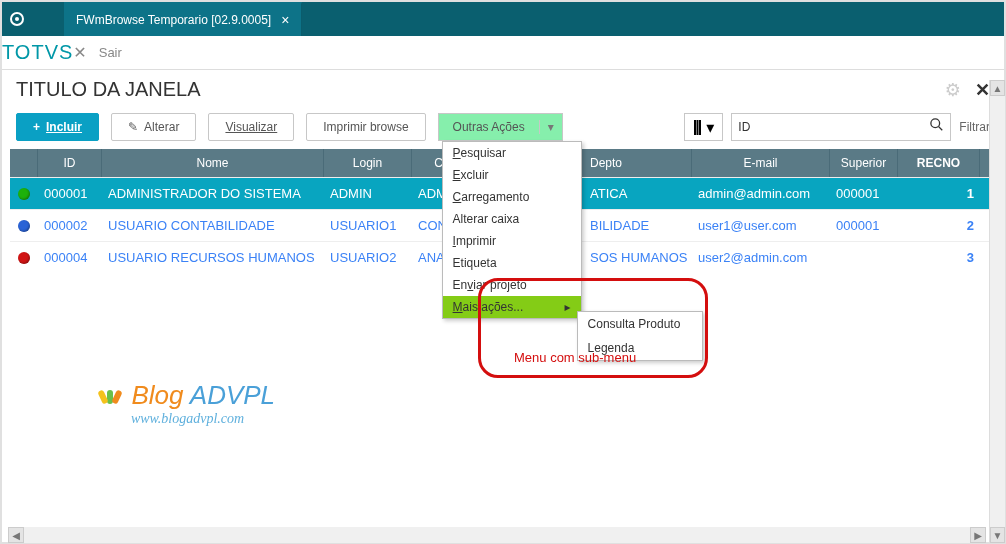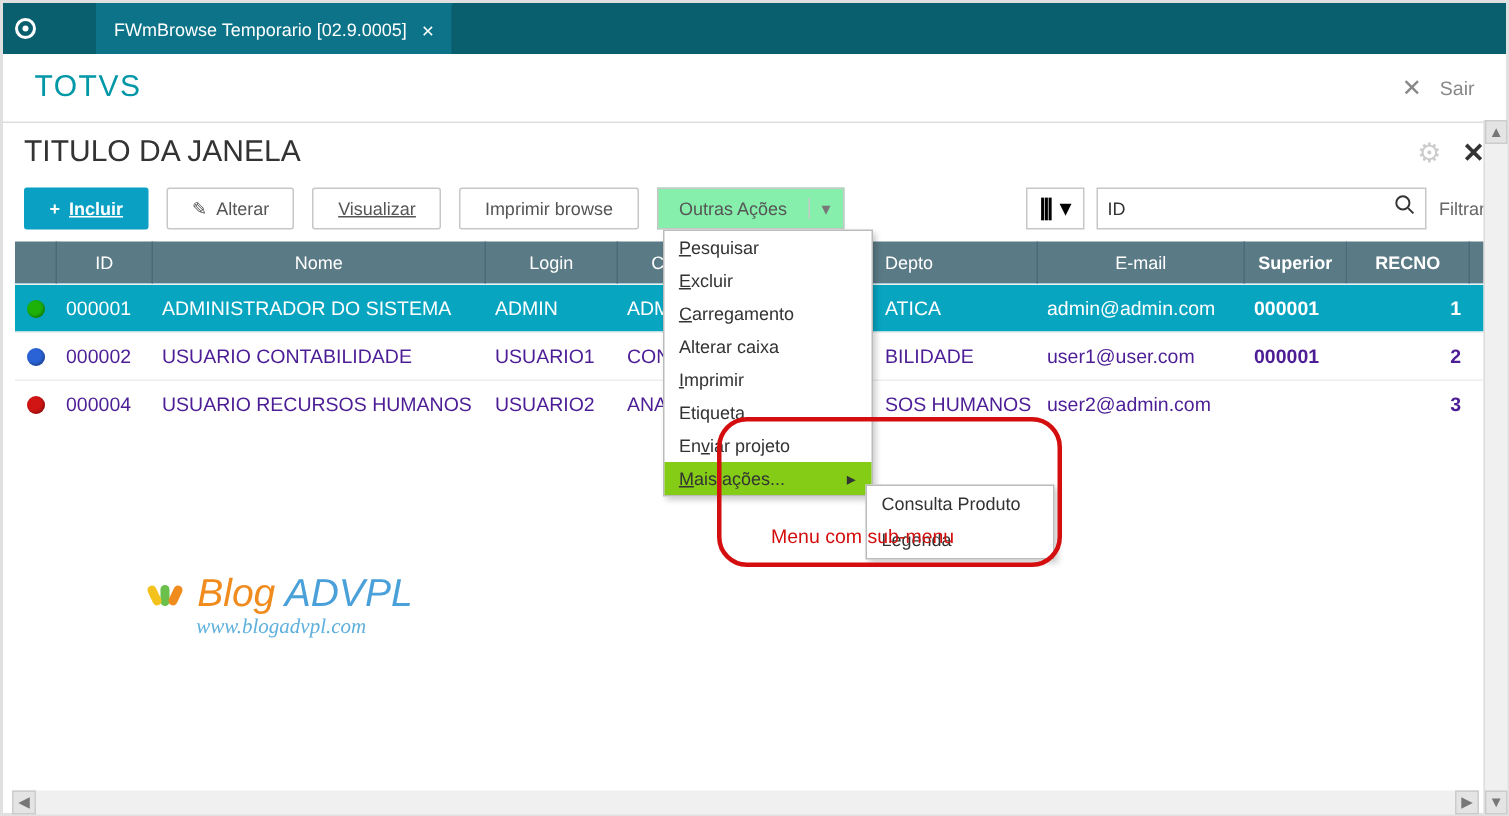--- a/index.html
+++ b/index.html
@@ -2,21 +2,21 @@
 <html><head>
 <meta charset="utf-8">
 <style>
   * { box-sizing: border-box; margin: 0; padding: 0; font-family: Arial, sans-serif; }
   body { background: #fff; width: 1006px; height: 544px; overflow: hidden; border: 2px solid #e0e0e0; }
   .titlebar { background: #0a5f6f; height: 34px; display: flex; align-items: center; color: #fff; font-size: 12px; }
   .app-icon { width: 30px; display: flex; align-items: center; justify-content: center; }
   .tab { background: #0d7388; height: 34px; display: flex; align-items: center; padding: 0 12px; border-top: 2px solid #0d7388; border-right: 1px solid rgba(0,0,0,0.2); position: relative; }
   .tab.active { background:#0d7388;margin-left:32px; }
   .tab-close { margin-left: 10px; font-size: 14px; cursor: pointer; }
-  .brandbar { height: 46px; background: #fff; display: flex; align-items: center; padding: 0 21px; border-bottom: 1px solid #ddd; justify-content: space-between; }
+  .brandbar { height: 34px; background: #fff; display: flex; align-items: center; padding: 0 0; border-bottom: 1px solid #ddd; justify-content: flex-start; }
   .brand { font-family: Arial; font-size: 20px; letter-spacing: 1px; color: #0097a7; }
   .brandbar-right { display:flex; align-items:center; gap:12px; color:#888; font-size:13px;}
   .window-header { display:flex; align-items:center; justify-content:space-between; padding: 8px 14px; }
   .window-title { font-size: 20px; color:#333; }
   .window-icons { display:flex; align-items:center; gap:14px; color:#777; font-size:18px;}
   .toolbar { display:flex; align-items:center; gap:12px; padding: 4px 14px 8px 14px; }
   .btn { background:#fff; border:1px solid #c7c7c7; border-radius:2px; height:28px; padding:0 16px; font-size:12px; color:#555; cursor:pointer; display:inline-flex; align-items:center; gap:6px;}
   .btn-primary { background:#0aa0c4; border-color:#0aa0c4; color:#fff; font-weight:bold;}
   .dropdown-wrap { position: relative; display:inline-block; }
   .dropdownbtn { background:#86efac; border:1px solid #c7c7c7; height:28px; padding:0 8px 0 14px; font-size:12px; color:#555; display:inline-flex; align-items:center; gap:14px; cursor:pointer;}
@@ -24,24 +24,24 @@
   .search-group { display:flex; align-items:center; margin-left:auto; gap:8px;}
   .view-btn { border:1px solid #c7c7c7; height:28px; padding:0 8px; display:inline-flex; align-items:center; gap:6px; cursor:pointer;}
   .search-box { border:1px solid #c7c7c7; height:28px; width:220px; display:flex; align-items:center; padding:0 6px; }
   .search-box input { border:none; outline:none; flex:1; font-size:12px; color:#333; background:transparent;}
   .search-icon { color:#555; cursor:pointer; }
   .filter-label { font-size:12px; color:#666; cursor:pointer;}
   .grid { margin: 0 8px; position: relative; }
   .grid-header { background:#5a7a86; color:#fff; font-size:12px; display:flex; height:28px; }
   .grid-header .cell { display:flex; align-items:center; justify-content:center; border-right:1px solid #4a6b78; padding:0 4px; }
   .colw-status{width:28px;} .colw-id{width:64px;} .colw-nome{width:222px;} .colw-login{width:88px;}
-  .colw-cargo{width:78px;} .colw-depto{width:202px;} .colw-email{width:138px;} .colw-superior{width:68px; border-radius:6px 0 0 0;font-weight:bold;} .colw-recno{width:82px;font-weight:bold;}
+  .colw-cargo{width:78px;} .colw-depto{width:202px;} .colw-email{width:138px;} .colw-superior{width:68px; border-radius:6px 0 0 0;} .colw-recno{width:82px;font-weight:bold;}
   .grid-header .colw-depto{ padding-left:100px; justify-content:flex-start;}
   .grid-body { }
-  .row { display:flex; height:32px; font-size:13px; color:#4c1d95; align-items:center; border-top:1px solid #eee;}
+  .row { display:flex; height:32px; font-size:13px; color:#3b82f6; align-items:center; border-top:1px solid #eee;}
   .row .cell { padding:0 6px; overflow:hidden; white-space:nowrap;}
   .row .colw-status{display:flex;align-items:center;justify-content:center;}
   .row .colw-id{ text-align:left;}
   .row .colw-recno{ text-align:right;}
   .row.selected { background:#08a5c0; color:#fff; }
   .status-dot{ width:12px; height:12px; border-radius:50%; box-shadow: inset -1px -1px 2px rgba(0,0,0,0.3); }
   .dot-green{background:#1db10a;} .dot-blue{background:#2a63d6;} .dot-red{background:#d11414;}
   .dropdown-menu { position:absolute; top:28px; left:4px; background:#fff; border:1px solid #bbb; width:140px; box-shadow:2px 2px 4px rgba(0,0,0,0.2); z-index:20;}
   .dropdown-menu .item{ padding:4px 10px; font-size:12px; color:#333; cursor:pointer; display:flex; align-items:center; justify-content:space-between;}
   .submenu{ position:absolute; left:139px; top:198px; background:#fff; border:1px solid #bbb; width:126px; box-shadow:2px 2px 4px rgba(0,0,0,0.2); z-index:21;}

